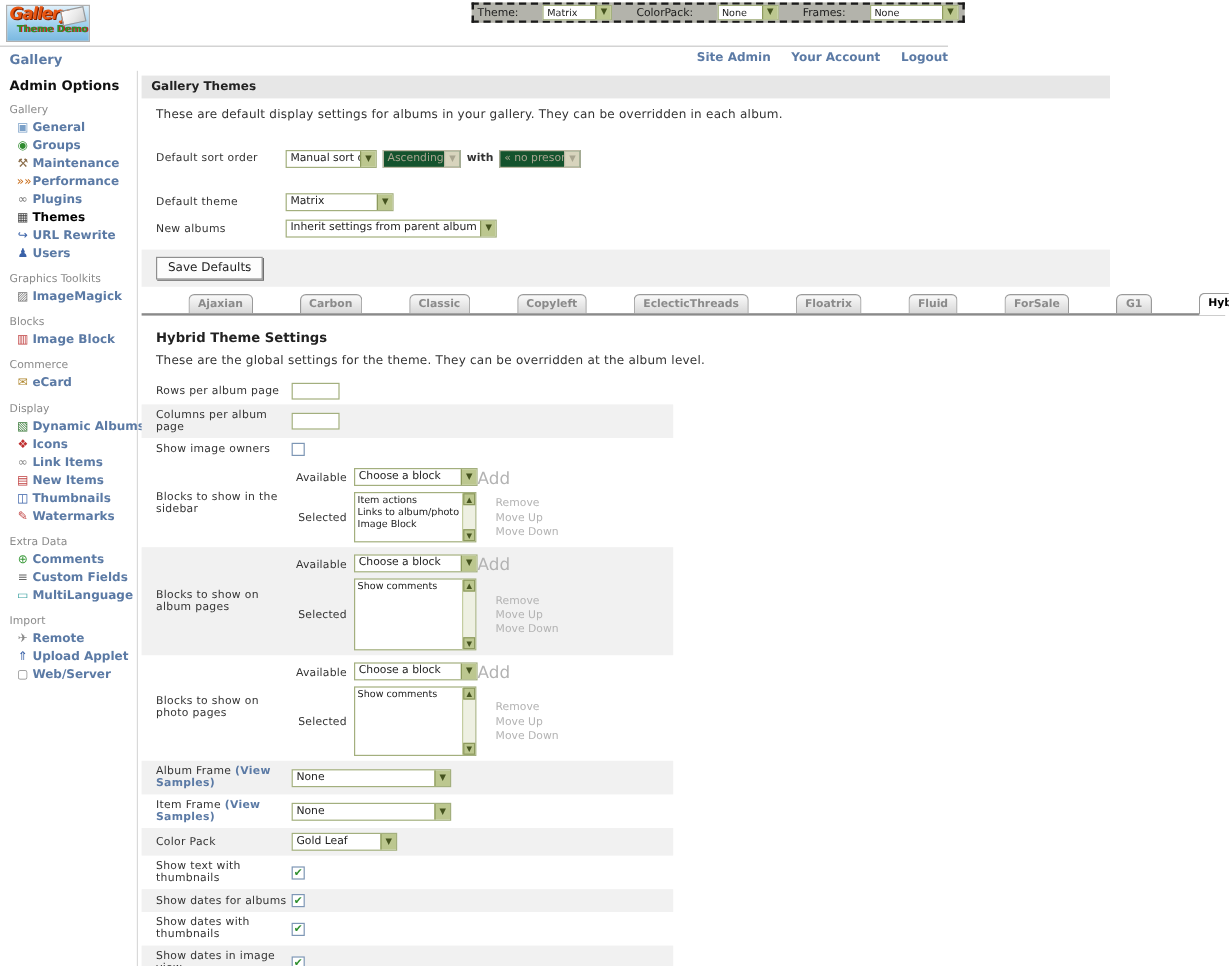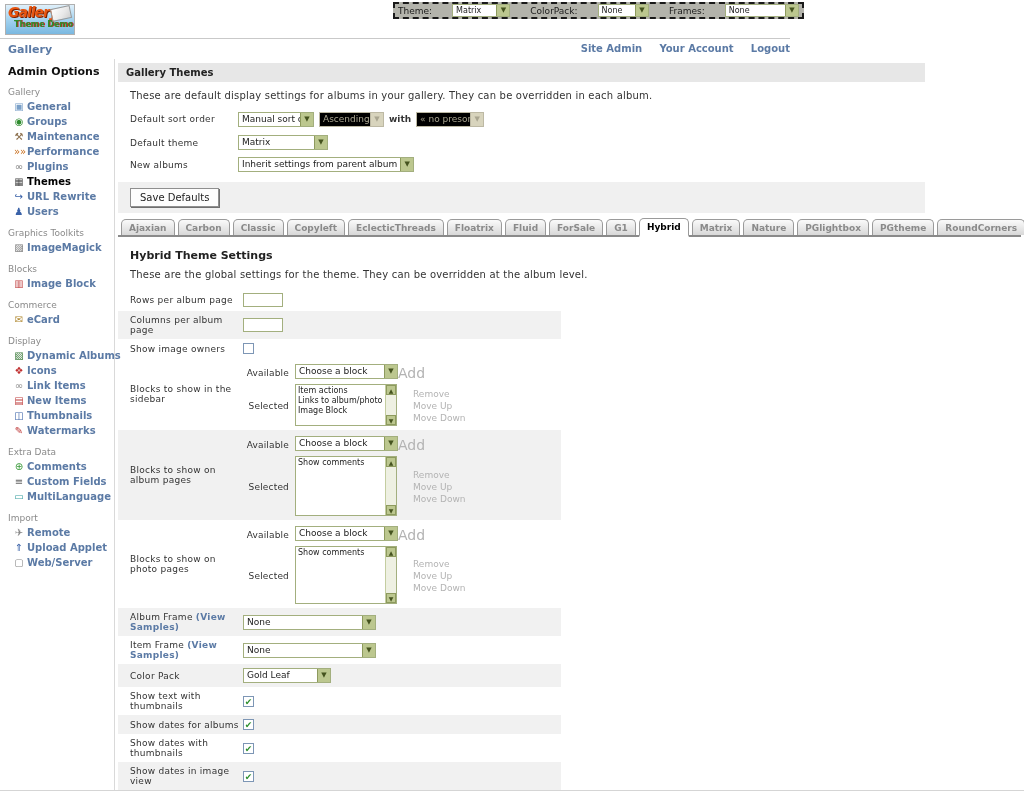--- a/index.html
+++ b/index.html
@@ -34,21 +34,21 @@
     display: flex; align-items: center; gap: 20px; padding: 0 3px; white-space: nowrap;
   }
   .toolbar label { font-size: 9px; color: #1a1a1a; }
   
   .sel { display: inline-flex; align-items: stretch; border: 1px solid #a3af7e; background: #fff; height: 15px; vertical-align: middle; }
   .sel-text { padding: 0 3px; font-size: 9px; line-height: 13px; white-space: nowrap; overflow: hidden; flex: 1; color:#222; }
   .sel-btn { width: 13px; background: #bcc78f; border-left: 1px solid #8d9a5e; color: #45531f; font-size: 7px; line-height: 13px; text-align: center; flex: 0 0 13px; }
   .sel.small { height: 13px; }
   .sel.small .sel-text { font-size: 8px; line-height: 11px; }
   .sel.small .sel-btn { line-height: 11px; }
-  .sel.disabled { background: #000000; border-color: #bdb9a4; }
+  .sel.disabled { background: #14532d; border-color: #bdb9a4; }
   .sel.disabled .sel-text { color: #a9a590; }
   .sel.disabled .sel-btn { background: #d8d4bd; color: #a9a590; border-left-color:#bdb9a4; }
   
   .hr-line { width: 790px; height: 1px; background: #c9c9c9; }
   .navrow { height: 20px; position: relative; }
   .breadcrumb { position: absolute; left: 8px; top: 4px; font-size: 11px; font-weight: bold; color: #5b7aa5; }
   .nav-links { position: absolute; right: 234px; top: 4px; font-size: 10px; }
   .nav-links span { margin-left: 14px; font-weight: bold; color: #5b7aa5; cursor: pointer; }
   
   .wrapper { display: flex; align-items: stretch; border-bottom: 1px solid #d5d5d5; min-height: 718px; }
@@ -61,32 +61,32 @@
   .sb-item.active .sb-label { color: #000; }
   .content { width: 813px; flex: 0 0 813px; padding: 4px 0 0 3px; position: relative; }
   .bar-title { background: #e7e7e7; padding: 4px 8px; font-weight: bold; font-size: 10px; color:#222; width: 807px; }
   
   .section-pad { padding: 8px 10px 0 12px; }
   .h-section { font-weight: bold; font-size: 11px; color: #222; margin-bottom: 7px; }
   .p-desc { font-size: 10px; color: #333; margin-bottom: 9px; letter-spacing: 0.02em; }
   .def-row { margin: 7px 0; display: flex; align-items: center; }
   .def-label { width: 108px; flex: 0 0 108px; font-size: 9px; color: #333; letter-spacing: 0.03em; }
   .def-row .gap { width: 5px; }
-  .with-txt { font-size: 9px; margin: 4px 5px; font-weight: bold; color:#333; }
+  .with-txt { font-size: 9px; margin: 17px 5px; font-weight: bold; color:#333; }
   .graybar { background: #f0f0f0; padding: 6px 12px; width: 807px; margin-top: 10px; }
   .btn {
     display: inline-block; background: #fdfdfd; border: 1px solid #8f8f8f;
     box-shadow: 1px 1px 0 #6f6f6f; padding: 3px 9px; font-size: 10px; color: #222; cursor: pointer;
   }
   
   .tabstrip { width: 903px; border-bottom: 2px solid #8a8a8a; margin-top: 5px; white-space: nowrap; padding-left: 3px; }
   .tab {
     display: inline-block; vertical-align: bottom; font-size: 9px; font-weight: bold; color: #8a8a8a;
     background: linear-gradient(180deg,#fafafa,#d8d8d8); border: 1px solid #9a9a9a; border-bottom: none;
-    border-radius: 5px 5px 0 0; padding: 3px 7px 2px 7px; margin-right: 3px; cursor: pointer;
+    border-radius: 5px 5px 0 0; padding: 3px 7px 2px 7px; margin-right: 3px; cursor: pointer; margin-left: 36px;
   }
   .tab.active { background: #fff; color: #000; position: relative; border-bottom: 2px solid #fff; margin-bottom: -2px; padding-bottom: 3px; }
   
   .ts-rows { width: 443px; margin-top: 2px; }
   .ts-row { display: flex; padding: 4px 6px 4px 12px; align-items: center; }
   .ts-row.alt { background: #f1f1f1; }
   .ts-label { width: 113px; flex: 0 0 113px; font-size: 9px; color: #333; letter-spacing: 0.03em; }
   .ts-label .vs-link { color: #5b7aa5; font-weight: bold; cursor: pointer; }
   .txt-input { width: 30px; height: 14px; border: 1px solid #a3af7e; font-size: 13px; padding: 1px 19px; font-family: inherit; color:#222; }
   .cb { display: inline-block; width: 11px; height: 11px; border: 1px solid #7d96b5; background: #fff; font-size: 9px; line-height: 10px; text-align: center; color: #2e8f2e; font-weight: bold; cursor: pointer; }

